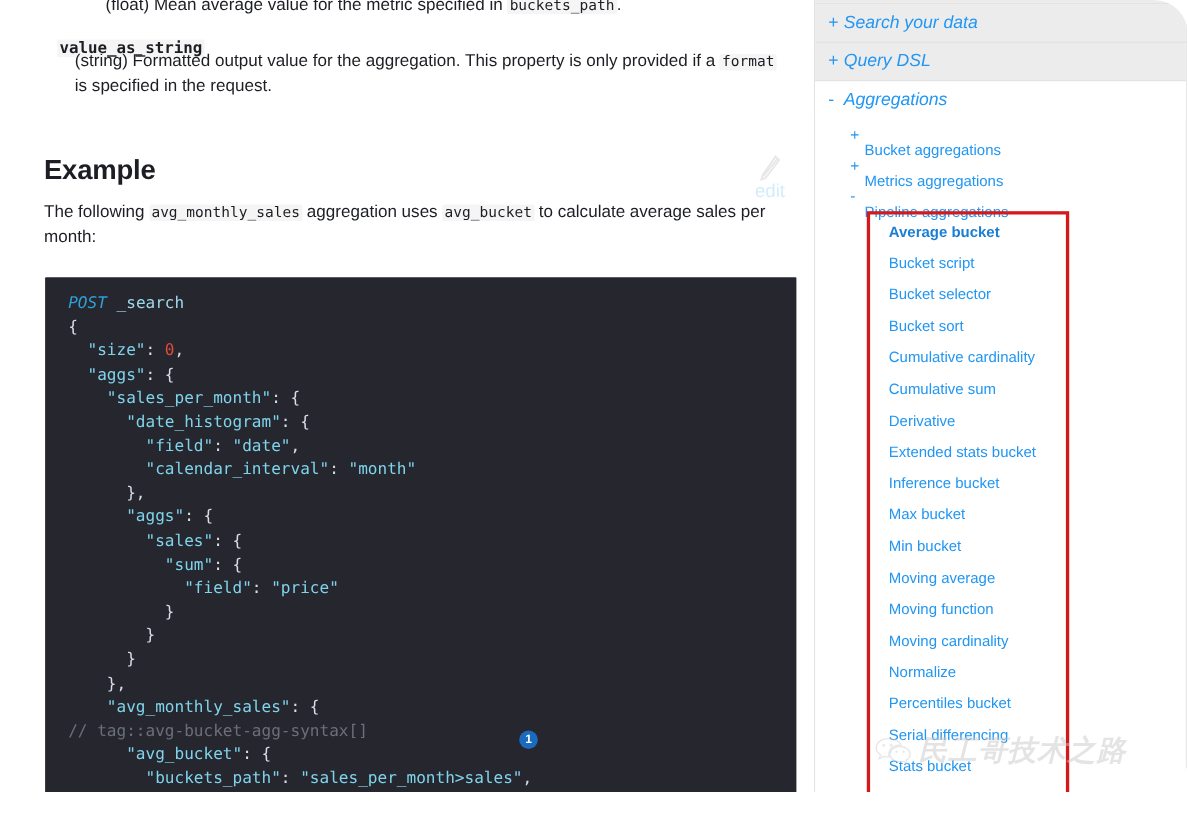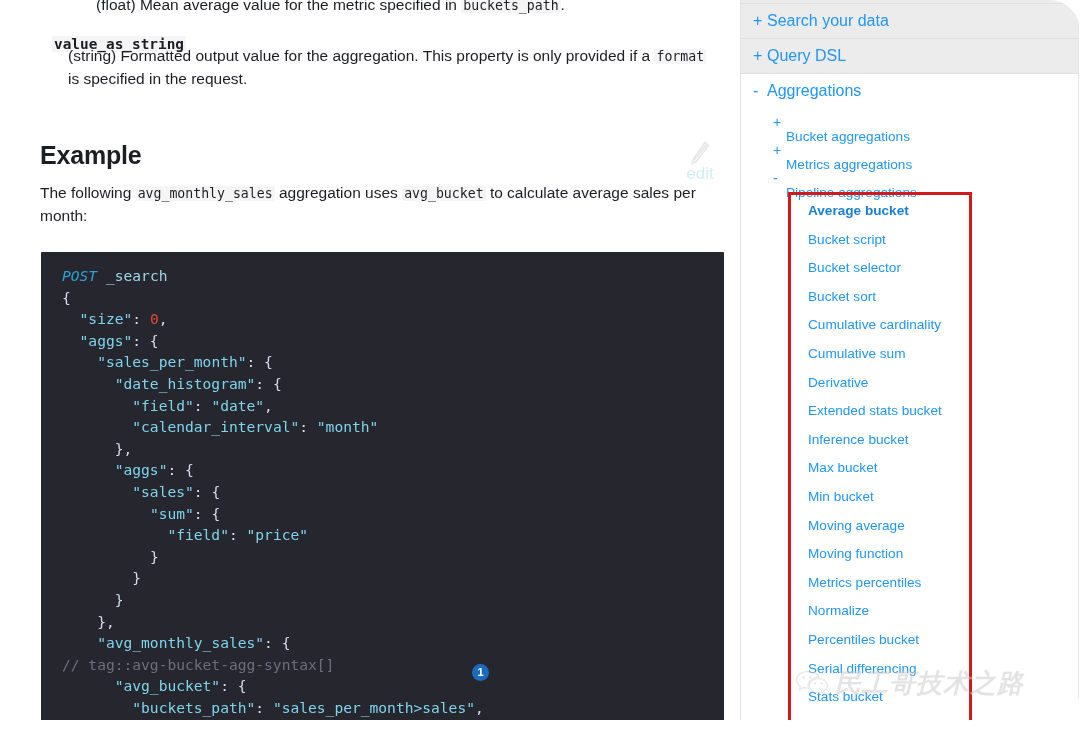--- a/index.html
+++ b/index.html
@@ -192,21 +192,21 @@
     background: #ffffff;
     border-bottom: none;
   }
   .sb-row .tg {
     width: 14px;
     flex: 0 0 14px;
     color: #2196f3;
     font-size: 16px;
     line-height: 1;
   }
-  .sb-row .lbl { color: #2196f3; }
+  .sb-row .lbl { color: #2196f3; font-style: italic; }
 
   .sb-sub {
     display: flex;
     align-items: center;
     height: 28px;
     padding-left: 32px;
     font-size: 13.6px;
     cursor: pointer;
   }
   .sb-sub .tg {
@@ -381,21 +381,21 @@
           <a class="leaf">Bucket sort</a>
           <a class="leaf">Cumulative cardinality</a>
           <a class="leaf">Cumulative sum</a>
           <a class="leaf">Derivative</a>
           <a class="leaf">Extended stats bucket</a>
           <a class="leaf">Inference bucket</a>
           <a class="leaf">Max bucket</a>
           <a class="leaf">Min bucket</a>
           <a class="leaf">Moving average</a>
           <a class="leaf">Moving function</a>
-          <a class="leaf">Metrics percentiles</a>
+          <a class="leaf">Moving cardinality</a>
           <a class="leaf">Normalize</a>
           <a class="leaf">Percentiles bucket</a>
           <a class="leaf">Serial differencing</a>
           <a class="leaf">Stats bucket</a>
           <a class="leaf">Sum bucket</a>
         </div>
     </div>
   </div>
 
   <div class="red-box"></div>

